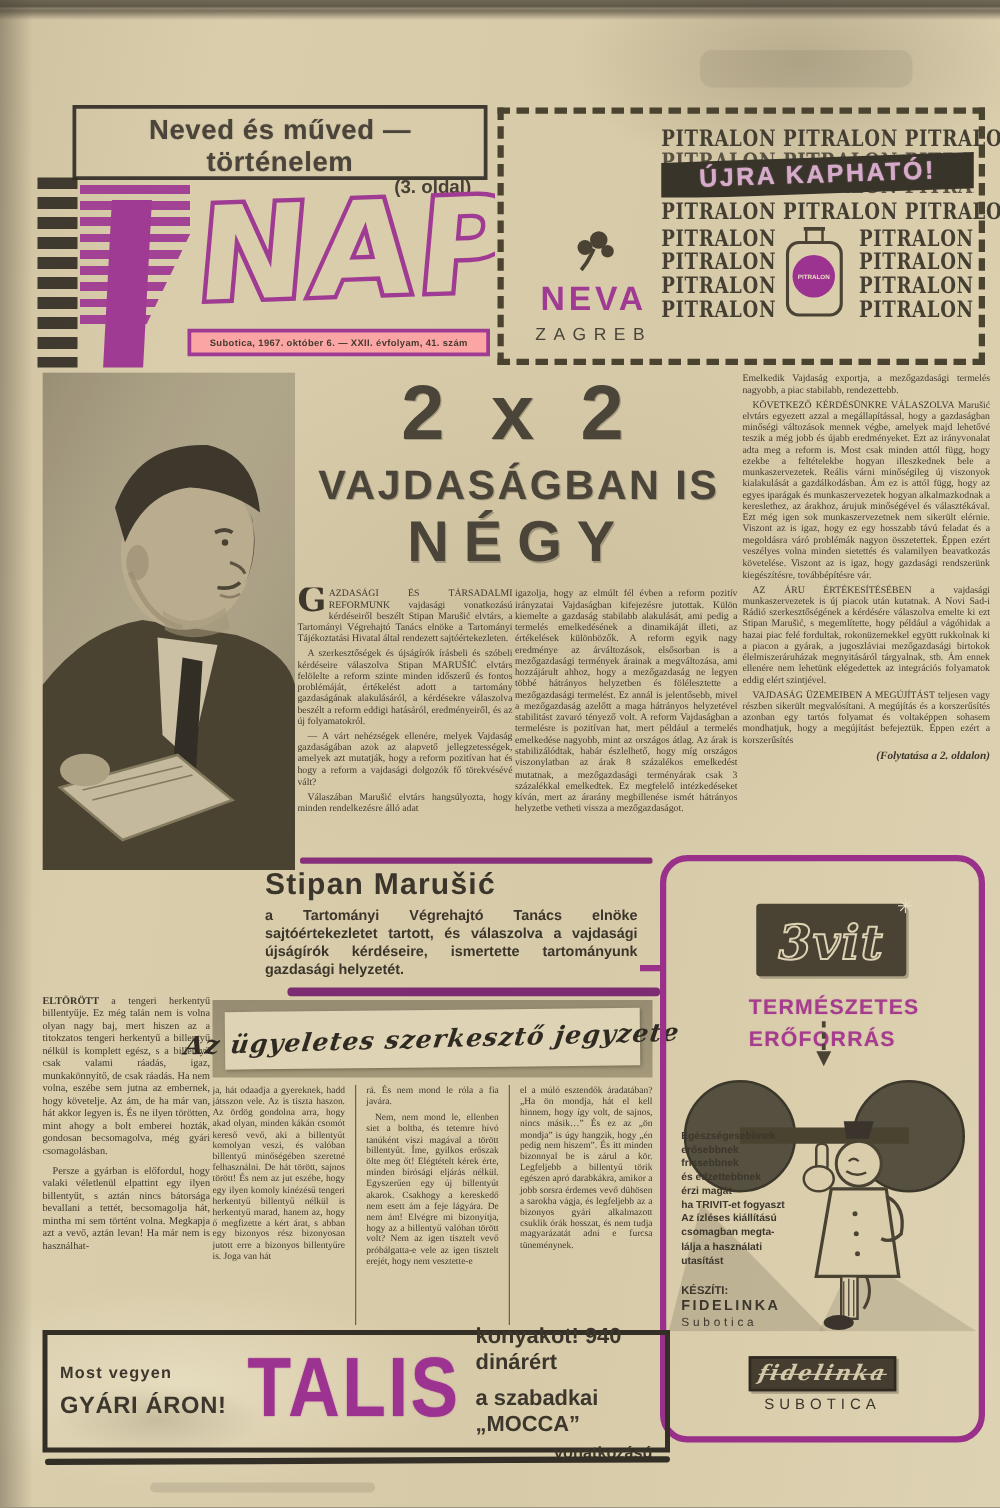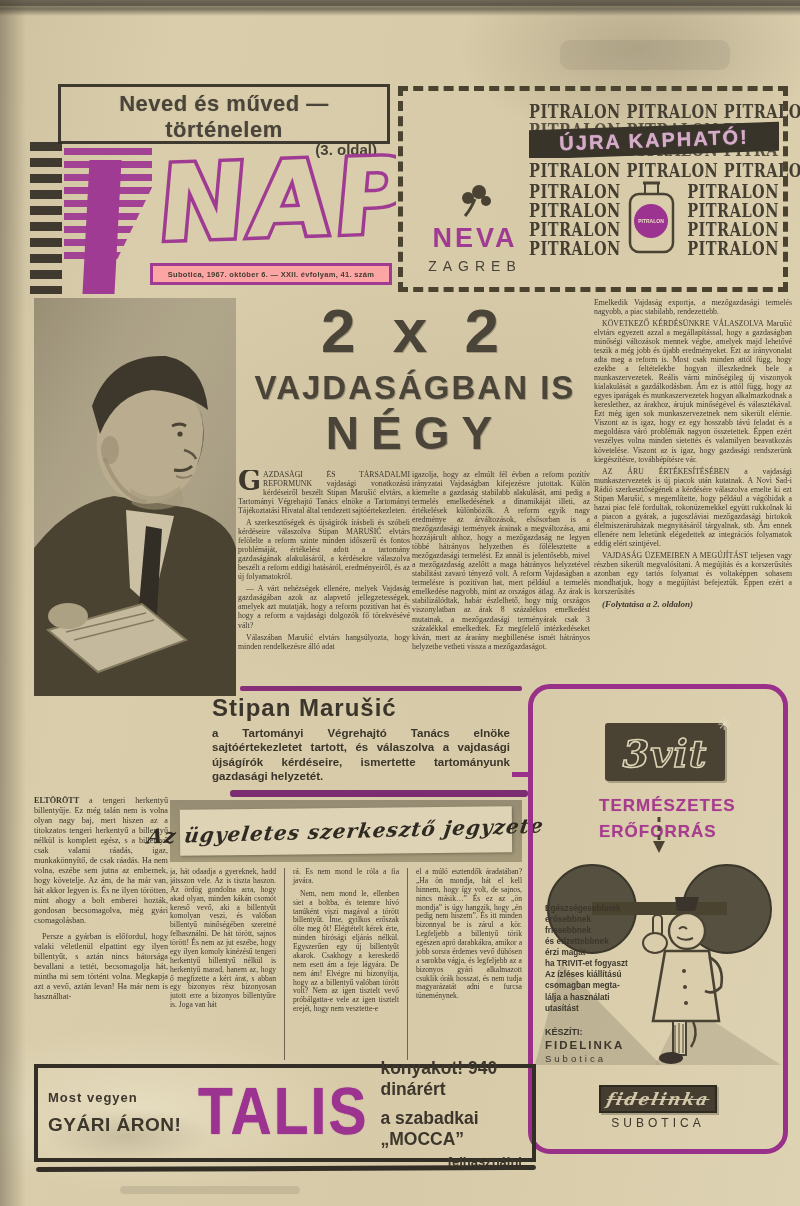--- a/index.html
+++ b/index.html
@@ -57,21 +57,21 @@
   .headline .h-bot{font-size:46px;font-weight:900;letter-spacing:12px;line-height:50px;text-shadow:1px 1px 0 #4b443955;}
   .photo{left:34px;top:298px;width:202px;height:398px;box-shadow:0 0 6px rgba(60,50,35,.35) inset;}
   .photo svg{display:block;}
   .col{font-size:7.8px;line-height:1.16;text-align:justify;overflow:hidden;color:#3e372c;}
   .col p{margin:0 0 3px;text-indent:8px;}
   .col p.nofirst{text-indent:0;}
   .dropcap{float:left;font-size:27px;line-height:22px;font-weight:bold;margin:0 2px 0 0;font-family:"DejaVu Serif",serif;}
   .col1{left:238px;top:470px;width:172px;height:214px;}
   .col2{left:412px;top:470px;width:178px;height:214px;}
   .col3{left:594px;top:298px;width:198px;height:390px;}
-  .folyt{text-align:left;font-style:italic;font-weight:bold;font-size:9px;margin-top:5px;text-indent:0;}
+  .folyt{text-align:right;font-style:italic;font-weight:bold;font-size:9px;margin-top:5px;text-indent:0;}
   .rule-a{left:240px;top:686px;width:282px;height:5px;background:#873079;border-radius:2px;}
   .marusic{left:212px;top:694px;width:298px;}
   .marusic h2{margin:0;font-family:"Liberation Sans",sans-serif;font-weight:bold;font-size:24px;letter-spacing:1px;color:#3b352b;}
   .marusic p{margin:4px 0 0;font-family:"Liberation Sans",sans-serif;font-weight:bold;font-size:11.5px;line-height:1.25;text-align:justify;color:#3b352b;}
   .rule-b{left:230px;top:790px;width:298px;height:7px;background:#7c2c70;border-radius:3px;}
 
   
   .note{left:170px;top:800px;width:352px;}
   .note-head{height:62px;background:linear-gradient(180deg,#968c73,#a39878);padding:8px 10px;box-sizing:border-box;}
   .note-head .inbox{background:#ded3b5;height:100%;display:flex;align-items:center;justify-content:center;transform:rotate(-.6deg);
@@ -355,18 +355,18 @@
 
   <div class="abs talis">
     <div class="pre">
       <div class="a">Most vegyen</div>
       <div class="b">GYÁRI ÁRON!</div>
     </div>
     <div class="brand">TALIS</div>
     <div class="suf">
       <div class="a">konyakot!  940 dinárért</div>
       <div class="b">a szabadkai  „MOCCA”</div>
-      <div class="c">felhasználni</div>
+      <div class="c">vonatkozású</div>
     </div>
   </div>
   <div class="abs bottom-rule"></div>
   <div class="abs smudge1"></div>
 </div>
 
 </body></html>

